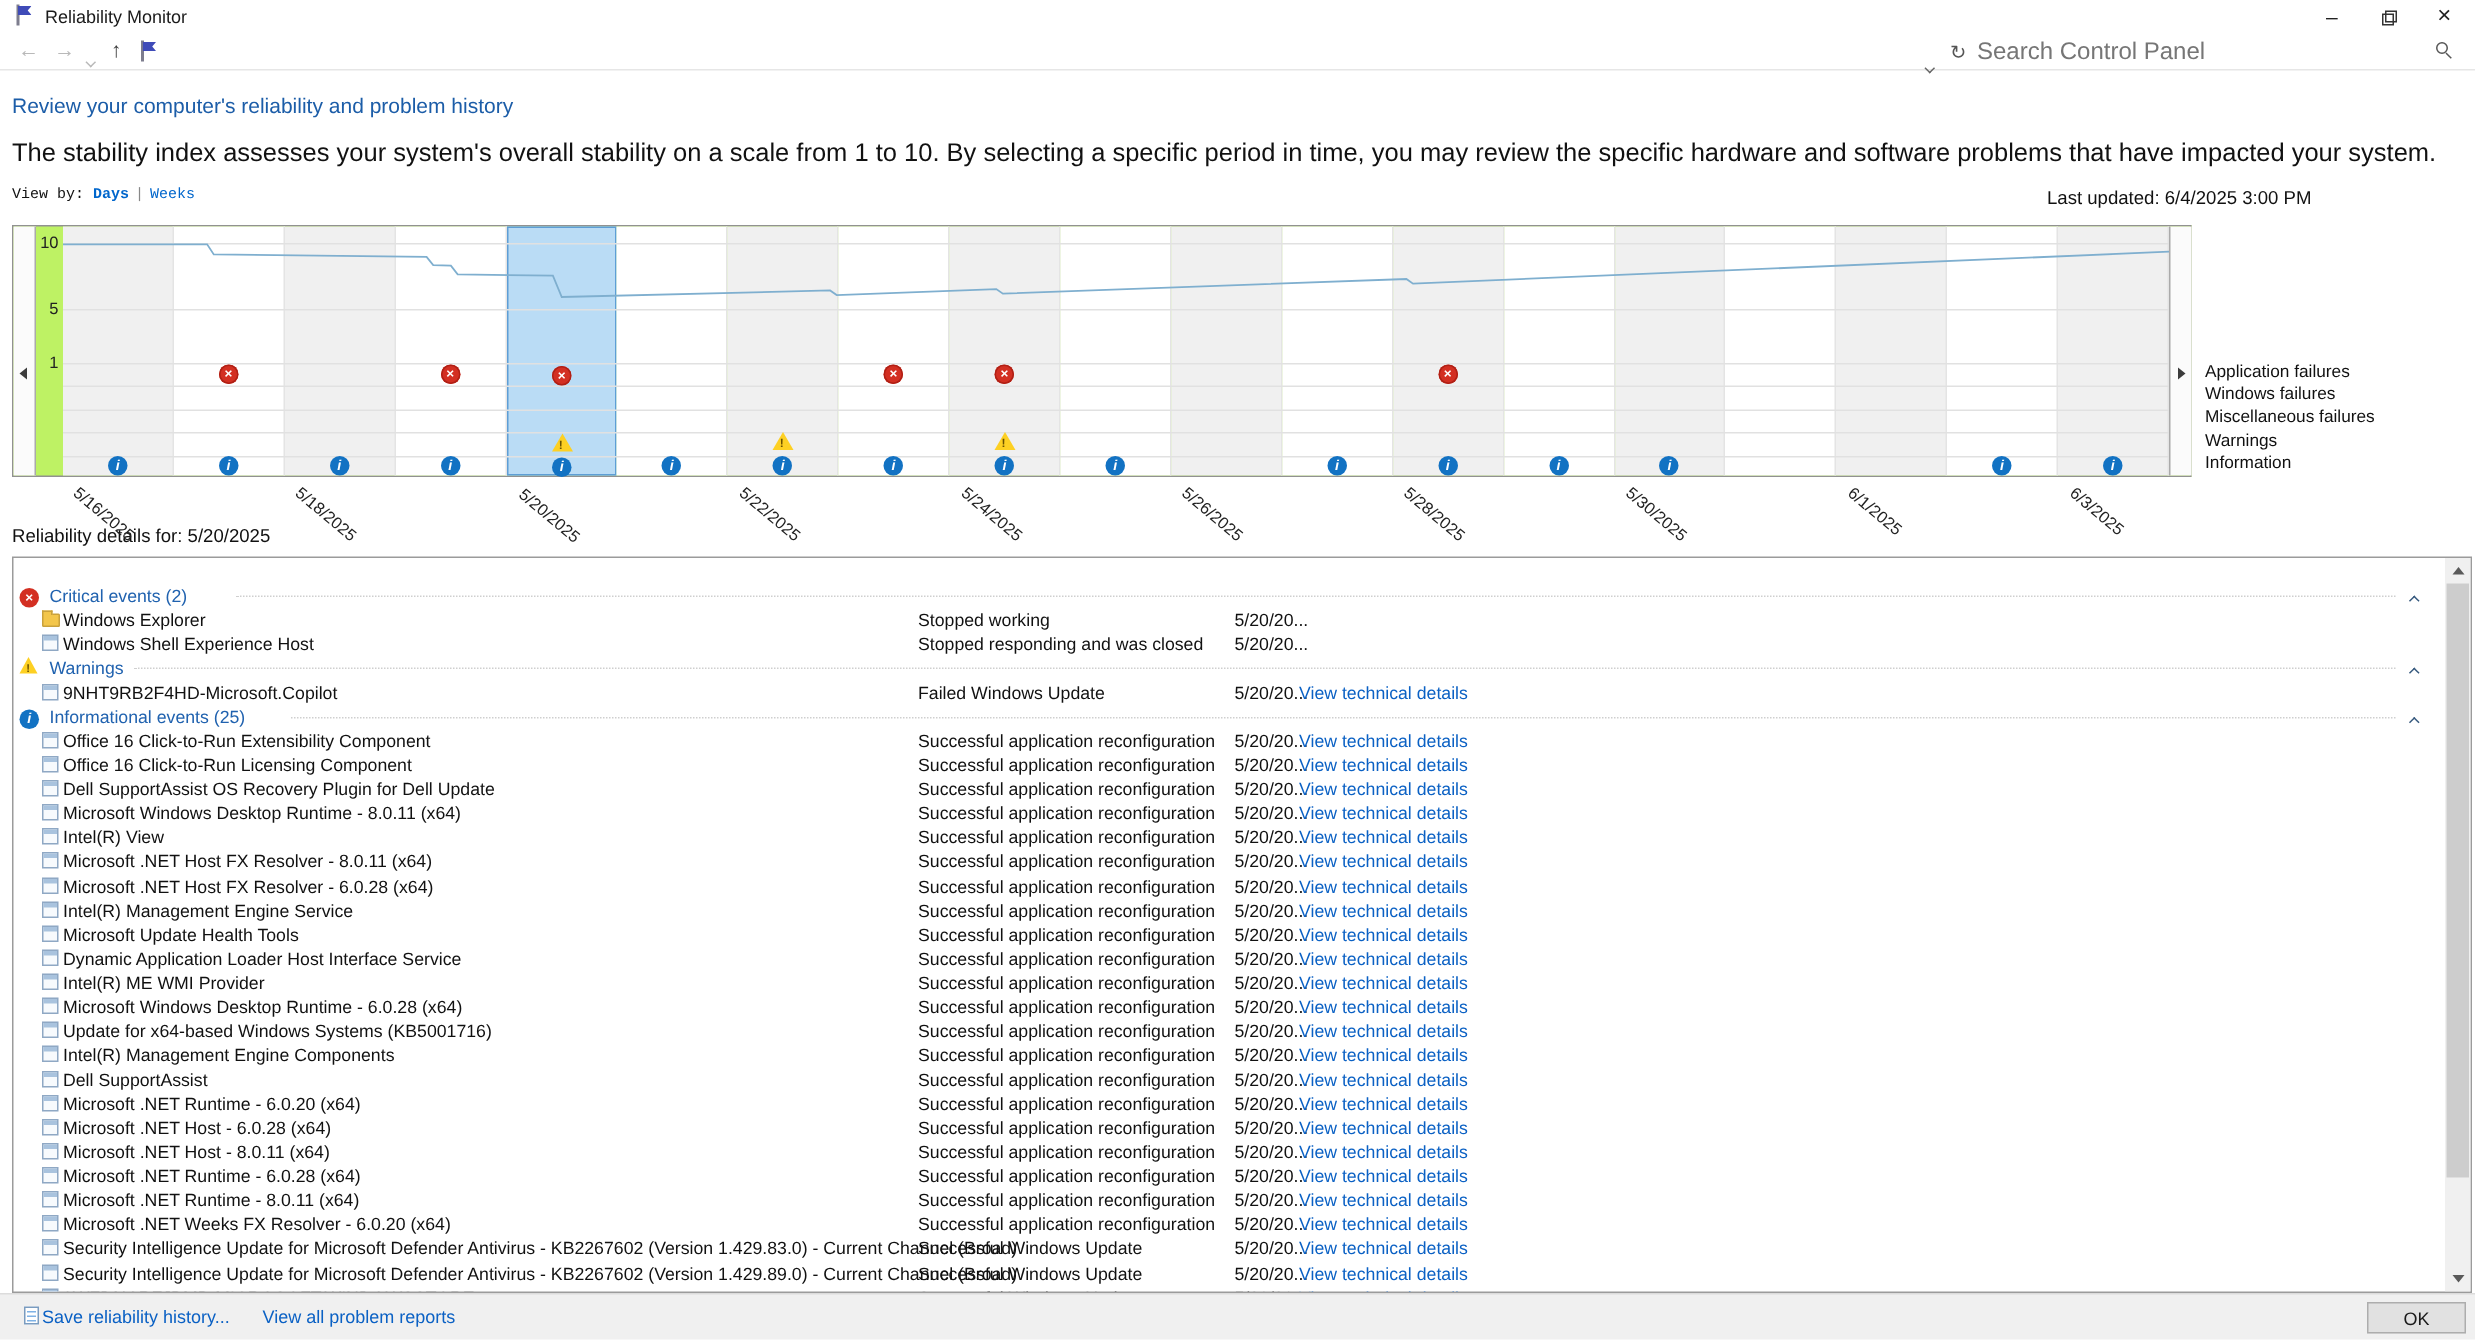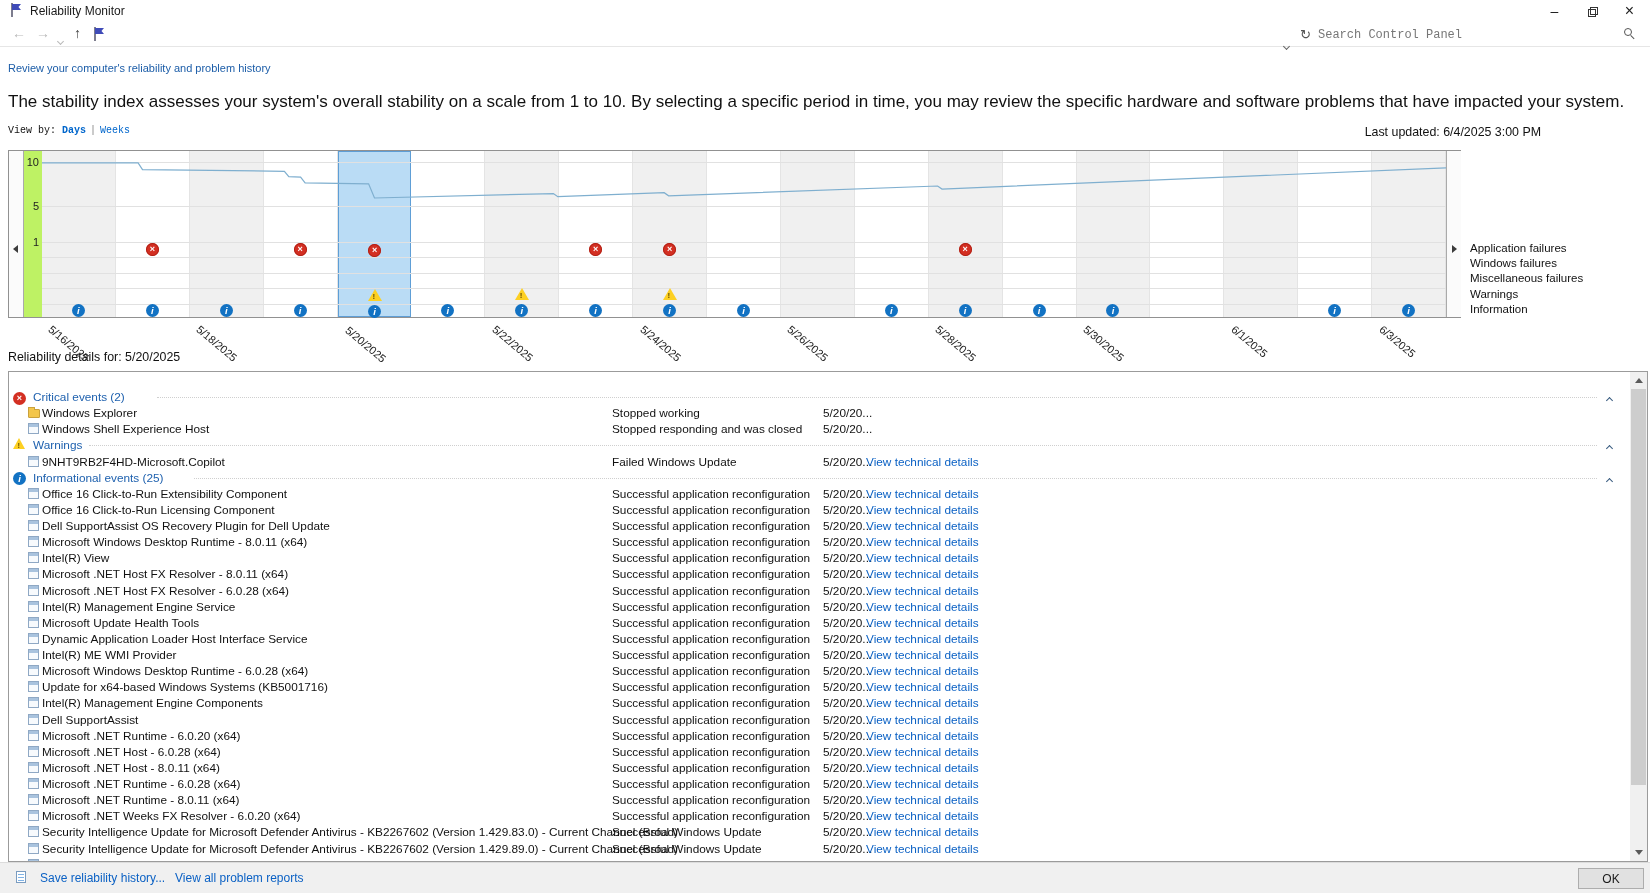--- a/index.html
+++ b/index.html
@@ -23,29 +23,29 @@
   #toolbar { position:absolute; left:0; top:22px; width:1650px; height:25px; background:#fff; border-bottom:1px solid #e6e6e6; }
   .navglyph { position:absolute; top:3px; font-size:14px; color:#b9b9b9; }
   .navglyph.dark { color:#3b3b3b; }
   .chev { display:inline-block; width:5px; height:5px; border-right:1.5px solid currentColor; border-bottom:1.5px solid currentColor; }
   .chev.up { transform:rotate(-135deg); }
   .chev.down { transform:rotate(45deg); }
   #breadcrumb { position:absolute; left:110px; top:6px; font-size:12px; color:#1a1a1a; white-space:nowrap; }
   #breadcrumb .crumb { cursor:default; }
   #breadcrumb .sep { color:#555; margin:0 7px; font-size:11px; }
   #searchbox { position:absolute; left:1318px; top:2px; width:316px; height:21px; border:none; }
-  #searchbox input { width:290px; height:21px; border:none; outline:none; font-size:12px; color:#ef4444; font-family:Liberation Mono, monospace; }
+  #searchbox input { width:290px; height:21px; border:none; outline:none; font-size:16px; color:#ef4444; font-family:Liberation Sans, sans-serif; }
   #searchbox input::placeholder { color:#767676; }
   .magnifier { position:absolute; right:2px; top:4px; width:8px; height:8px; border:1.4px solid #555; border-radius:50%; }
   .magnifier::after { content:""; position:absolute; left:6px; top:6px; width:5px; height:1.4px; background:#555; transform:rotate(45deg); transform-origin:left top; }
   .refresh { position:absolute; left:1300px; top:5px; font-size:13px; color:#555; }
   #addr-chevron { position:absolute; left:1284px; top:13px; color:#666; }
 
   
-  #heading { position:absolute; left:8px; top:62px; font-size:11px; color:#1c5da8; }
+  #heading { position:absolute; left:8px; top:62px; font-size:14px; color:#1c5da8; }
   #description { position:absolute; left:8px; top:92px; font-size:17px; color:#111; }
   #viewby { position:absolute; left:8px; top:125px; font-size:10px;font-family:Liberation Mono, monospace; }
   #viewby .lbl { color:#111; }
   #viewby a { text-decoration:none; }
   #view-days { color:#0066cc; font-weight:bold; }
   #view-weeks { color:#0066cc; }
   #viewby .pipe { color:#888; margin:0 4px; }
   #last-updated { position:absolute; right:109px; top:125px; font-size:12.4px; color:#111; }
 
   
@@ -113,21 +113,21 @@
   
   #vscroll { position:absolute; right:0; top:0; width:17px; height:489px; background:#f0f0f0; }
   .sarrow { position:absolute; left:5px; width:0; height:0; border-left:4px solid transparent; border-right:4px solid transparent; }
   .sarrow.up { top:6px; border-bottom:5px solid #5a5a5a; }
   .sarrow.down { bottom:6px; border-top:5px solid #5a5a5a; }
   #vthumb { position:absolute; left:1px; top:17px; width:15px; height:396px; background:#cdcdcd; }
 
   
   #footer { position:absolute; left:0; top:862px; width:1650px; height:31px; background:#f0f0f0; border-top:1px solid #dcdcdc; }
   #footer a { font-size:12px; color:#0b61c4; text-decoration:none; position:absolute; top:8px; }
-  #save-link { left:40px; } #view-reports-link { left:175px; }
+  #save-link { left:28px; } #view-reports-link { left:175px; }
   .doc-icon { position:absolute; left:16px; top:8px; width:10px; height:12px; background:#fff; border:1px solid #7a9cc0; }
   .doc-icon::before { content:""; position:absolute; left:1px; top:2px; width:6px; height:1px; background:#7fb2e5; box-shadow:0 3px 0 #7fb2e5, 0 6px 0 #7fb2e5; }
   #ok-button { position:absolute; right:6px; top:5px; width:66px; height:21px; background:#e1e1e1; border:1px solid #adadad; font-size:12px; color:#1a1a1a; font-family:inherit; }
 </style>
 </head>
 <body>
 
 <div id="titlebar">
   <span class="flagicon" style="left:9px;top:3px;">
       <i class="pole"></i>

